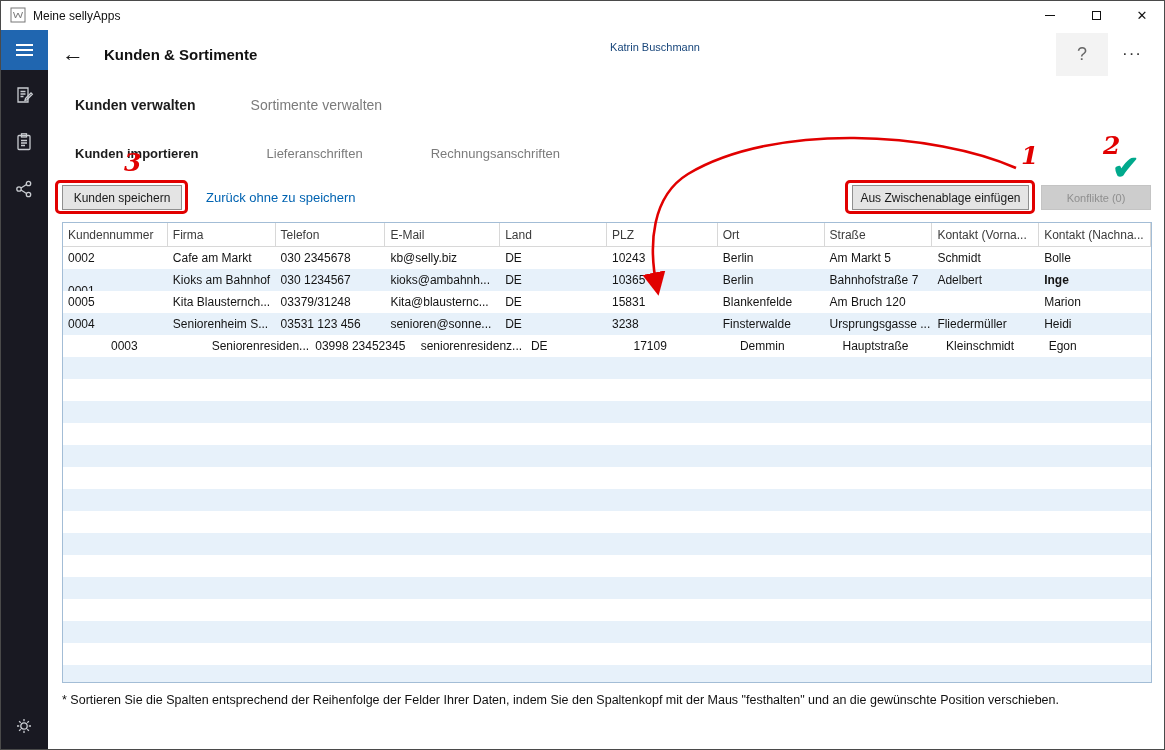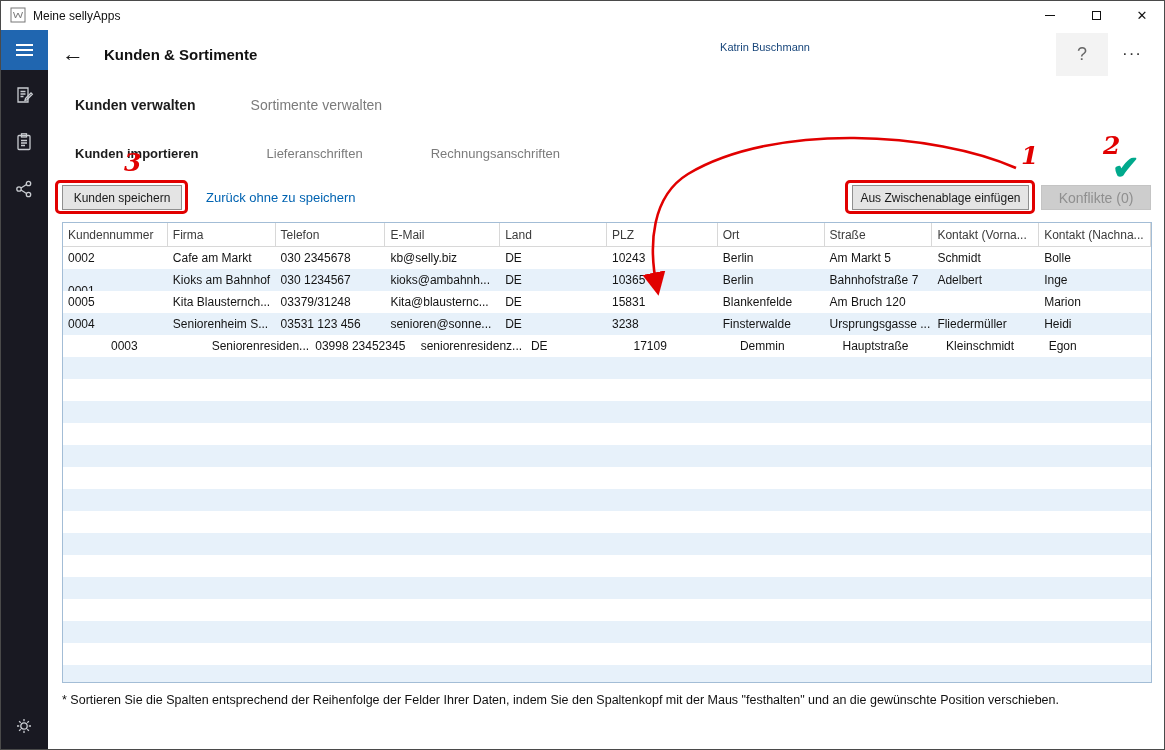--- a/index.html
+++ b/index.html
@@ -28,36 +28,36 @@
   .hamburger span{ display:block; width:17px; height:2px; background:#fff; }
   .side-icon{ width:48px; height:45px; display:flex; align-items:center; justify-content:center; margin-top:2px; }
   .side-icon svg{ stroke:#c9ccd1; fill:none; stroke-width:1.3; }
   .side-gear{ position:absolute; bottom:6px; left:0; width:48px; height:36px; display:flex; align-items:center; justify-content:center; }
 
   
   .back-icon{ position:absolute; left:62px; top:41px; font-size:22px; color:#1a1a1a; }
   .page-title{ position:absolute; left:104px; top:46px; font-size:15px; font-weight:bold; color:#111; }
   .account{ position:absolute; left:500px; top:38px; width:310px; text-align:center; color:#17457a; }
   .account-name{ font-size:15px; }
-  .account-user{ font-size:11px; margin-top:3px;text-align:right; }
+  .account-user{ font-size:11px; margin-top:3px; }
   .help-box{ position:absolute; left:1056px; top:33px; width:52px; height:43px; background:#f3f3f3; display:flex; align-items:center; justify-content:center; font-size:18px; color:#666; }
   .more-btn{ position:absolute; left:1122px; top:44px; font-size:17px; letter-spacing:1px; color:#333; }
 
   
   .tabs1{ position:absolute; left:75px; top:97px; display:flex; gap:55px; font-size:14px; }
   .tabs2{ position:absolute; left:75px; top:146px; display:flex; gap:68px; font-size:13px; }
   .tab-active{ font-weight:bold; color:#1c1c1c; }
   .tab-inactive{ color:#7b7b7b; }
 
   
   .btn{ position:absolute; height:25px; background:#e4e4e4; border:1px solid #8f8f8f; font-size:12px; color:#1a1a1a;
         display:flex; align-items:center; justify-content:center; font-family:"Liberation Sans",sans-serif; }
   .btn-save{ left:62px; top:185px; width:120px; }
   .btn-paste{ left:852px; top:185px; width:177px; }
-  .btn-conflicts{ left:1041px; top:185px; width:110px; background:#cdcdcd; border:1px solid #c4c4c4; color:#8f8f8f; font-size:14px; }
+  .btn-conflicts{ left:1041px; top:185px; width:110px; background:#cdcdcd; border:1px solid #c4c4c4; color:#8f8f8f; font-size:11px; }
   .link-back{ position:absolute; left:206px; top:190px; font-size:13px; color:#0063b1; }
 
   
   .red-box{ position:absolute; border:3px solid #e10000; border-radius:5px; background:transparent; pointer-events:none; }
   .red-box-3{ left:55px; top:180px; width:133px; height:34px; }
   .red-box-1{ left:845px; top:180px; width:190px; height:34px; }
   .anno-num{ position:absolute; color:#e10000; font-family:"DejaVu Serif", serif; font-weight:bold; font-size:25px; font-style:italic; z-index:20; }
   .num-3{ left:124px; top:148px; }
   .num-1{ left:1021px; top:141px; }
   .num-2{ left:1103px; top:131px; }
@@ -202,21 +202,21 @@
       <div class="tr alt">
         <div class="td" style="width: 105px; margin-top: 11px;">0001</div>
         <div class="td" style="width: 108px;">Kioks am Bahnhof</div>
         <div class="td" style="width: 110px;">030 1234567</div>
         <div class="td" style="width: 115px;">kioks@ambahnh...</div>
         <div class="td" style="width: 107px;">DE</div>
         <div class="td" style="width: 111px;">10365</div>
         <div class="td" style="width: 107px;">Berlin</div>
         <div class="td" style="width: 108px;">Bahnhofstraße 7</div>
         <div class="td" style="width: 107px;">Adelbert</div>
-        <div class="td" style="width: 112px;">Inge</div>
+        <div class="td" style="width: 112px; font-weight: bold;">Inge</div>
       </div>
       <div class="tr">
         <div class="td" style="width: 105px;">0005</div>
         <div class="td" style="width: 108px;">Kita Blausternch...</div>
         <div class="td" style="width: 110px;">03379/31248</div>
         <div class="td" style="width: 115px;">Kita@blausternc...</div>
         <div class="td" style="width: 107px;">DE</div>
         <div class="td" style="width: 111px;">15831</div>
         <div class="td" style="width: 107px;">Blankenfelde</div>
         <div class="td" style="width: 108px;">Am Bruch 120</div>

